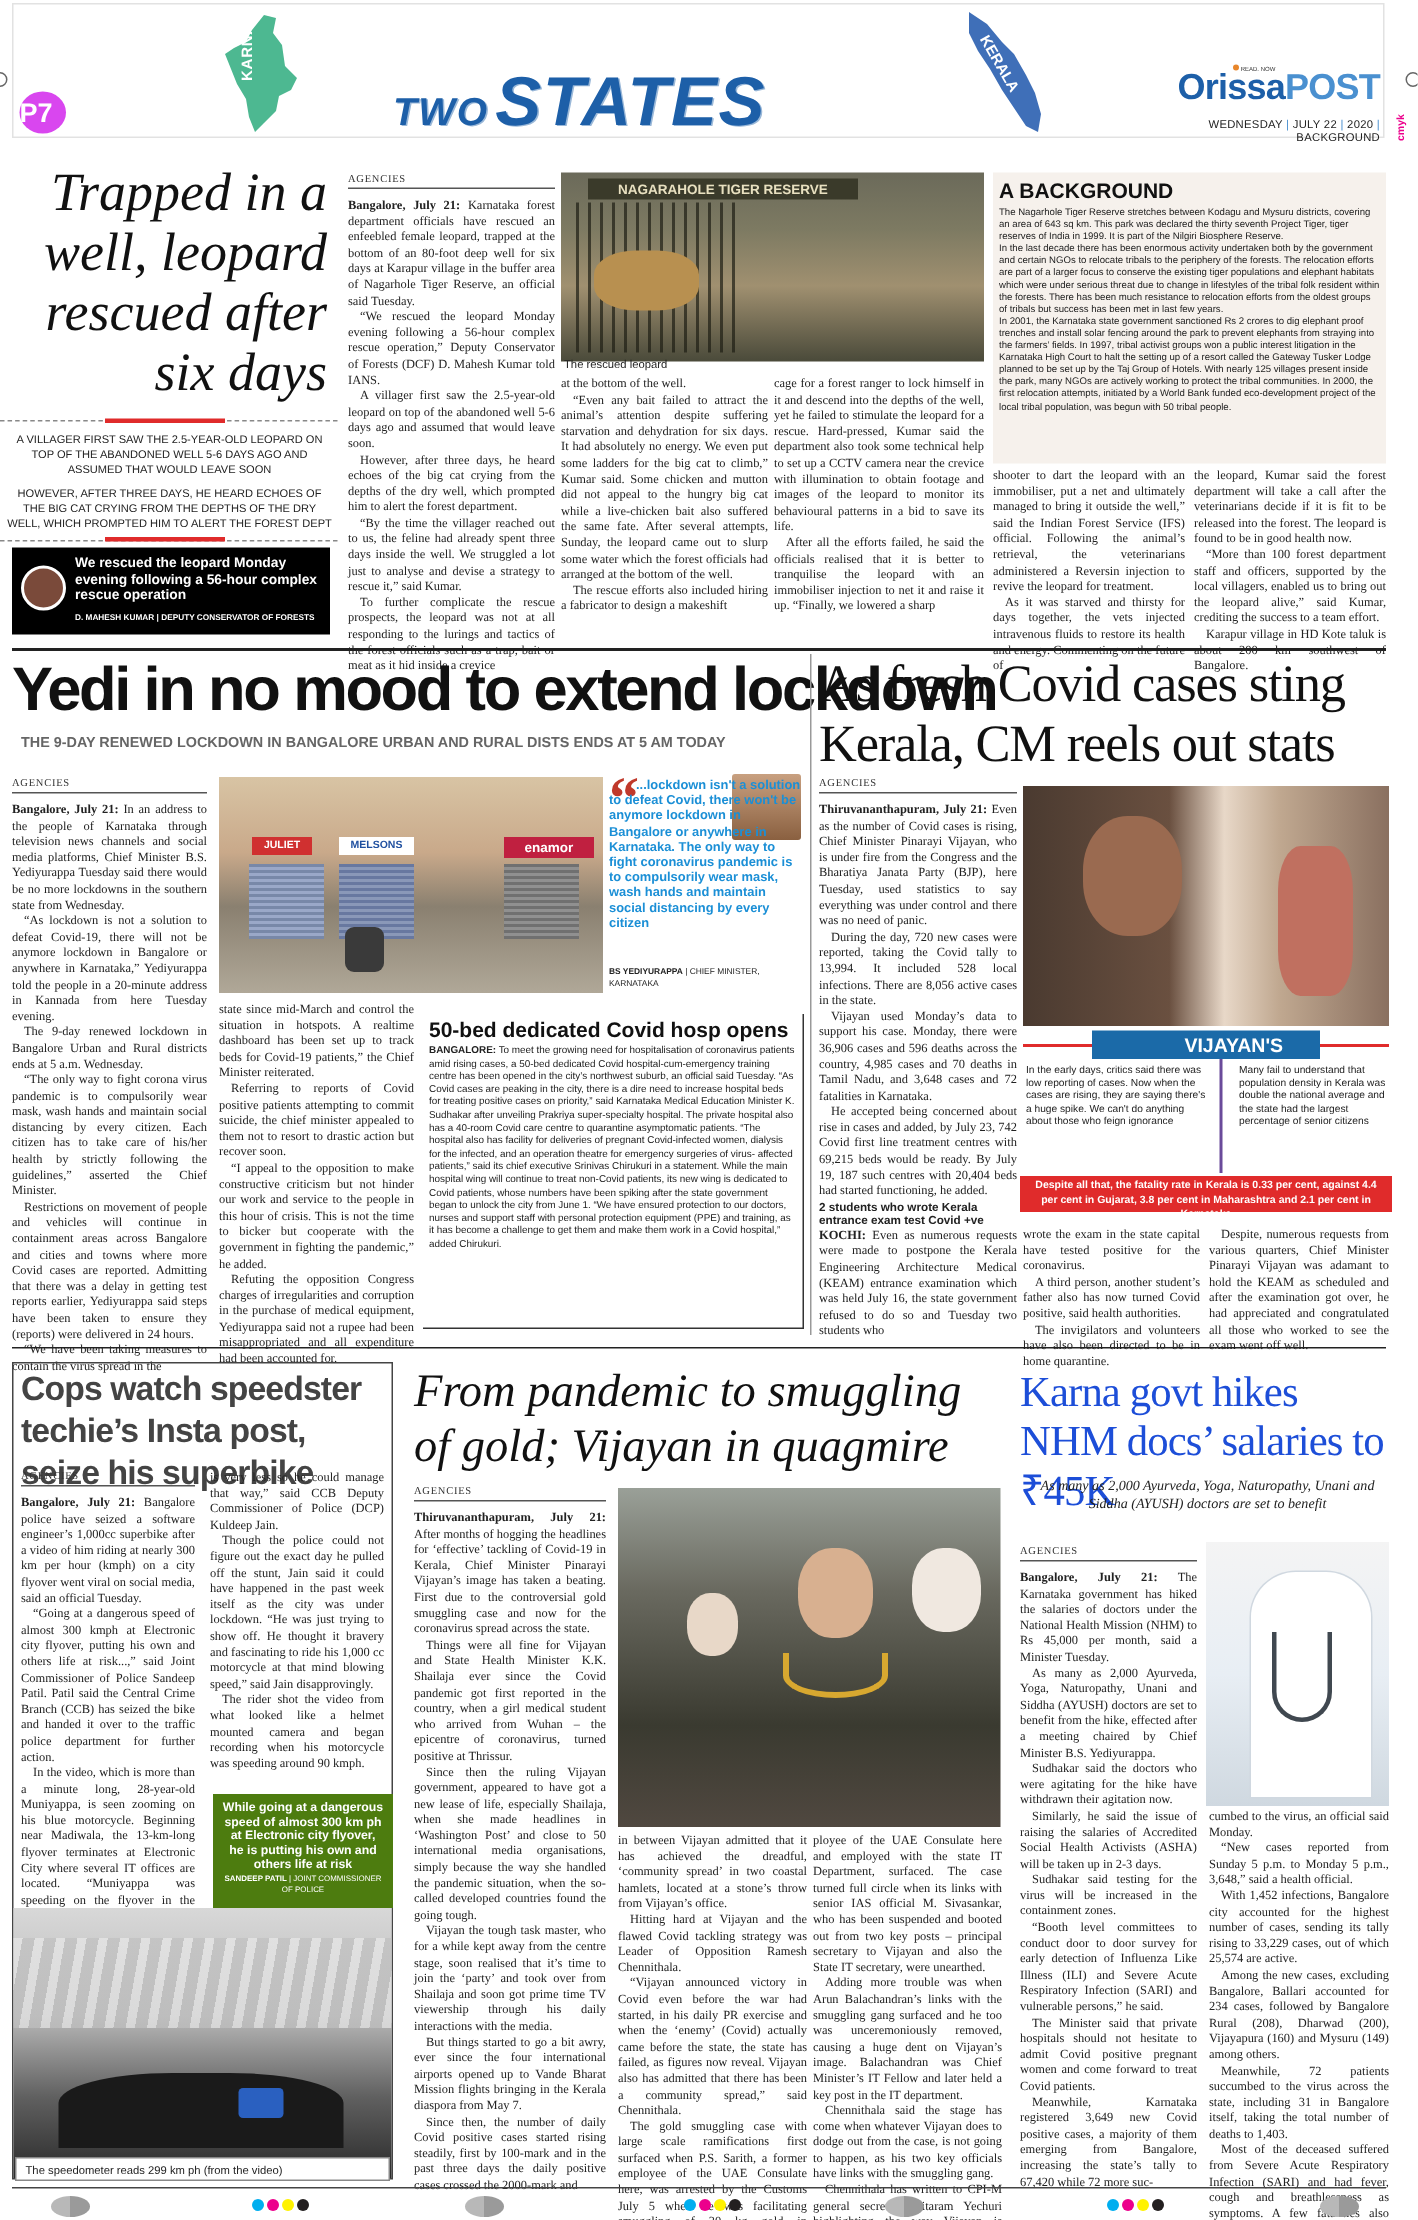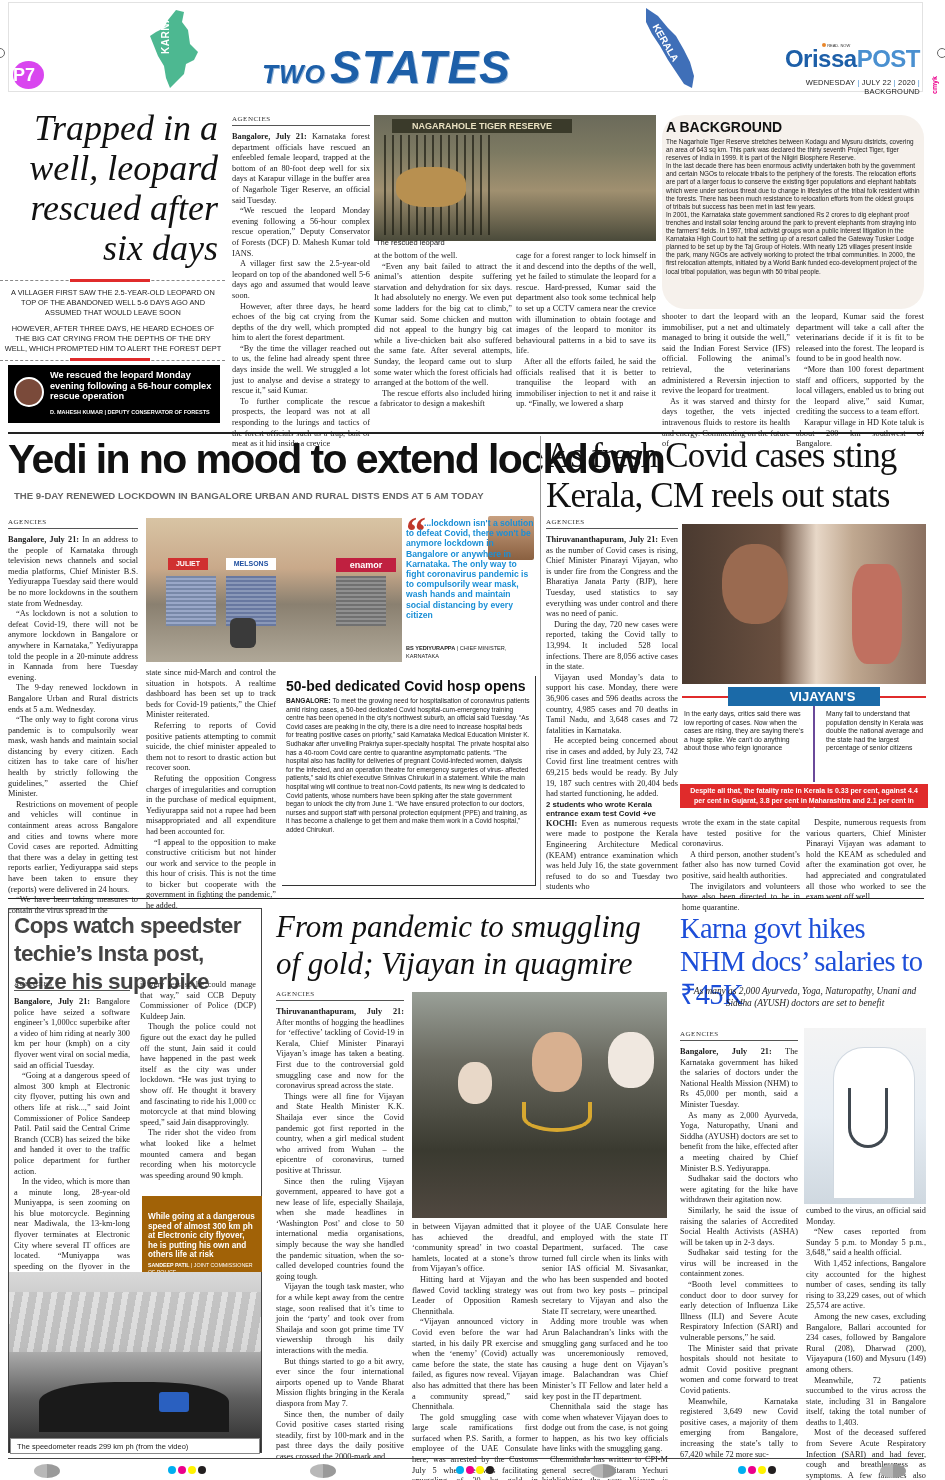--- a/index.html
+++ b/index.html
@@ -109,21 +109,21 @@
 <div class="abs body-text" style="left:374px;top:251px;width:138px;">
   <p class="first">at the bottom of the well.</p>
   <p>“Even any bait failed to attract the animal’s attention despite suffering starvation and dehydration for six days. It had absolutely no energy. We even put some ladders for the big cat to climb,” Kumar said. Some chicken and mutton did not appeal to the hungry big cat while a live-chicken bait also suffered the same fate. After several attempts, Sunday, the leopard came out to slurp some water which the forest officials had arranged at the bottom of the well.</p>
   <p>The rescue efforts also included hiring a fabricator to design a makeshift</p>
 </div>
 <div class="abs body-text" style="left:516px;top:251px;width:140px;">
   <p class="first">cage for a forest ranger to lock himself in it and descend into the depths of the well, yet he failed to stimulate the leopard for a rescue. Hard-pressed, Kumar said the department also took some technical help to set up a CCTV camera near the crevice with illumination to obtain footage and images of the leopard to monitor its behavioural patterns in a bid to save its life.</p>
   <p>After all the efforts failed, he said the officials realised that it is better to tranquilise the leopard with an immobiliser injection to net it and raise it up. “Finally, we lowered a sharp</p>
 </div>
 
-<div class="abs" style="left:662px;top:115px;width:262px;height:194px;background:#f6f1ec;padding:4px 4px;border-radius:23px;">
+<div class="abs" style="left:662px;top:115px;width:262px;height:194px;background:#f6f1ec;padding:4px 4px;">
   <div class="cond" style="font-size:14px;font-weight:bold;color:#111;margin-bottom:3px;">A BACKGROUND</div>
   <div class="cond" style="font-size:6.4px;line-height:8.1px;color:#222;">
     <p>The Nagarhole Tiger Reserve stretches between Kodagu and Mysuru districts, covering an area of 643 sq km. This park was declared the thirty seventh Project Tiger, tiger reserves of India in 1999. It is part of the Nilgiri Biosphere Reserve.</p>
     <p>In the last decade there has been enormous activity undertaken both by the government and certain NGOs to relocate tribals to the periphery of the forests. The relocation efforts are part of a larger focus to conserve the existing tiger populations and elephant habitats which were under serious threat due to change in lifestyles of the tribal folk resident within the forests. There has been much resistance to relocation efforts from the oldest groups of tribals but success has been met in last few years.</p>
     <p>In 2001, the Karnataka state government sanctioned Rs 2 crores to dig elephant proof trenches and install solar fencing around the park to prevent elephants from straying into the farmers’ fields. In 1997, tribal activist groups won a public interest litigation in the Karnataka High Court to halt the setting up of a resort called the Gateway Tusker Lodge planned to be set up by the Taj Group of Hotels. With nearly 125 villages present inside the park, many NGOs are actively working to protect the tribal communities. In 2000, the first relocation attempts, initiated by a World Bank funded eco-development project of the local tribal population, was begun with 50 tribal people.</p>
   </div>
 </div>
 
 <div class="abs body-text" style="left:662px;top:312px;width:128px;">
   <p class="first">shooter to dart the leopard with an immobiliser, put a net and ultimately managed to bring it outside the well,” said the Indian Forest Service (IFS) official. Following the animal’s retrieval, the veterinarians administered a Reversin injection to revive the leopard for treatment.</p>
@@ -167,22 +167,22 @@
   <div class="abs" style="left:84px;top:2px;width:46px;height:44px;background:linear-gradient(180deg,#c8a080,#8a6040);border-radius:2px;"></div>
   <div class="abs sans" style="left:2px;top:4px;width:128px;font-size:8.6px;line-height:10.2px;font-weight:bold;color:#1b8fd6;text-indent:18px;">...lockdown isn't a solution to defeat Covid, there won't be anymore lockdown in Bangalore or anywhere in Karnataka. The only way to fight coronavirus pandemic is to compulsorily wear mask, wash hands and maintain social distancing by every citizen</div>
   <div class="abs cond" style="left:2px;top:130px;width:130px;font-size:5.6px;color:#222;line-height:8px;">
     <b>BS YEDIYURAPPA</b> | <span>CHIEF MINISTER, KARNATAKA</span>
   </div>
 </div>
 
 <div class="abs body-text" style="left:146px;top:668px;width:130px;">
   <p class="first">state since mid-March and control the situation in hotspots. A realtime dashboard has been set up to track beds for Covid-19 patients,” the Chief Minister reiterated.</p>
   <p>Referring to reports of Covid positive patients attempting to commit suicide, the chief minister appealed to them not to resort to drastic action but recover soon.</p>
+  <p>“I appeal to the opposition to make constructive criticism but not hinder our work and service to the people in this hour of crisis. This is not the time to bicker but cooperate with the government in fighting the pandemic,” he added.</p>
   <p>Refuting the opposition Congress charges of irregularities and corruption in the purchase of medical equipment, Yediyurappa said not a rupee had been misappropriated and all expenditure had been accounted for.</p>
-  <p>“I appeal to the opposition to make constructive criticism but not hinder our work and service to the people in this hour of crisis. This is not the time to bicker but cooperate with the government in fighting the pandemic,” he added.</p>
 </div>
 
 <div class="abs" style="left:282px;top:676px;width:254px;height:210px;border-right:1px solid #333;border-bottom:1px solid #333;padding:2px 4px 0 4px;">
   <div class="cond" style="font-size:14px;font-weight:bold;color:#111;margin-bottom:3px;">50-bed dedicated Covid hosp opens</div>
   <div class="sans" style="font-size:6.6px;line-height:8.6px;color:#222;">
     <b>BANGALORE:</b> <span>To meet the growing need for hospitalisation of coronavirus patients amid rising cases, a 50-bed dedicated Covid hospital-cum-emergency training centre has been opened in the city’s northwest suburb, an official said Tuesday. “As Covid cases are peaking in the city, there is a dire need to increase hospital beds for treating positive cases on priority,” said Karnataka Medical Education Minister K. Sudhakar after unveiling Prakriya super-specialty hospital. The private hospital also has a 40-room Covid care centre to quarantine asymptomatic patients. “The hospital also has facility for deliveries of pregnant Covid-infected women, dialysis for the infected, and an operation theatre for emergency surgeries of virus- affected patients,” said its chief executive Srinivas Chirukuri in a statement. While the main hospital wing will continue to treat non-Covid patients, its new wing is dedicated to Covid patients, whose numbers have been spiking after the state government began to unlock the city from June 1. “We have ensured protection to our doctors, nurses and support staff with personal protection equipment (PPE) and training, as it has become a challenge to get them and make them work in a Covid hospital,” added Chirukuri.</span>
   </div>
 </div>
 
 <div class="abs col-rule" style="left:540px;top:436px;height:454px;"></div>
@@ -240,21 +240,21 @@
     <p>“Going at a dangerous speed of almost 300 kmph at Electronic city flyover, putting his own and others life at risk...,” said Joint Commissioner of Police Sandeep Patil. Patil said the Central Crime Branch (CCB) has seized the bike and handed it over to the traffic police department for further action.</p>
     <p>In the video, which is more than a minute long, 28-year-old Muniyappa, is seen zooming on his blue motorcycle. Beginning near Madiwala, the 13-km-long flyover terminates at Electronic City where several IT offices are located. “Muniyappa was speeding on the flyover in the afternoon, when the traffic</p>
   </div>
 </div>
 <div class="abs body-text" style="left:140px;top:980px;width:116px;">
   <p class="first">is very less so he could manage that way,” said CCB Deputy Commissioner of Police (DCP) Kuldeep Jain.</p>
   <p>Though the police could not figure out the exact day he pulled off the stunt, Jain said it could have happened in the past week itself as the city was under lockdown. “He was just trying to show off. He thought it bravery and fascinating to ride his 1,000 cc motorcycle at that mind blowing speed,” said Jain disapprovingly.</p>
   <p>The rider shot the video from what looked like a helmet mounted camera and began recording when his motorcycle was speeding around 90 kmph.</p>
 </div>
 
-<div class="abs" style="left:142px;top:1196px;width:120px;height:76px;background:#a16207;padding:16px 6px;">
+<div class="abs" style="left:142px;top:1196px;width:120px;height:76px;background:#4d7c0f;padding:4px 6px;text-align:center;">
   <div class="sans" style="font-size:8.2px;line-height:9.6px;font-weight:bold;color:#fff;">While going at a dangerous speed of almost 300 km ph at Electronic city flyover, he is putting his own and others life at risk</div>
   <div class="cond" style="font-size:5.3px;line-height:7.5px;color:#fff;margin-top:2px;">
     <b>SANDEEP PATIL</b> | <span>JOINT COMMISSIONER OF POLICE</span>
   </div>
 </div>
 
 <div class="abs" style="left:9px;top:1272px;width:252px;height:180px;background:linear-gradient(180deg,#d8d8d8 0%,#b8b8b8 40%,#606060 70%,#2a2a2a 100%);">
   <div class="abs" style="left:0;top:20px;width:252px;height:60px;background:repeating-linear-gradient(100deg,#e8e8e8 0 6px,#c0c0c0 6px 14px);opacity:0.7;"></div>
   <div class="abs" style="left:30px;top:110px;width:190px;height:50px;border-radius:40% 40% 0 0;background:#1a1a1a;"></div>
   <div class="abs" style="left:150px;top:120px;width:30px;height:20px;background:#2a60c0;border-radius:3px;"></div>

